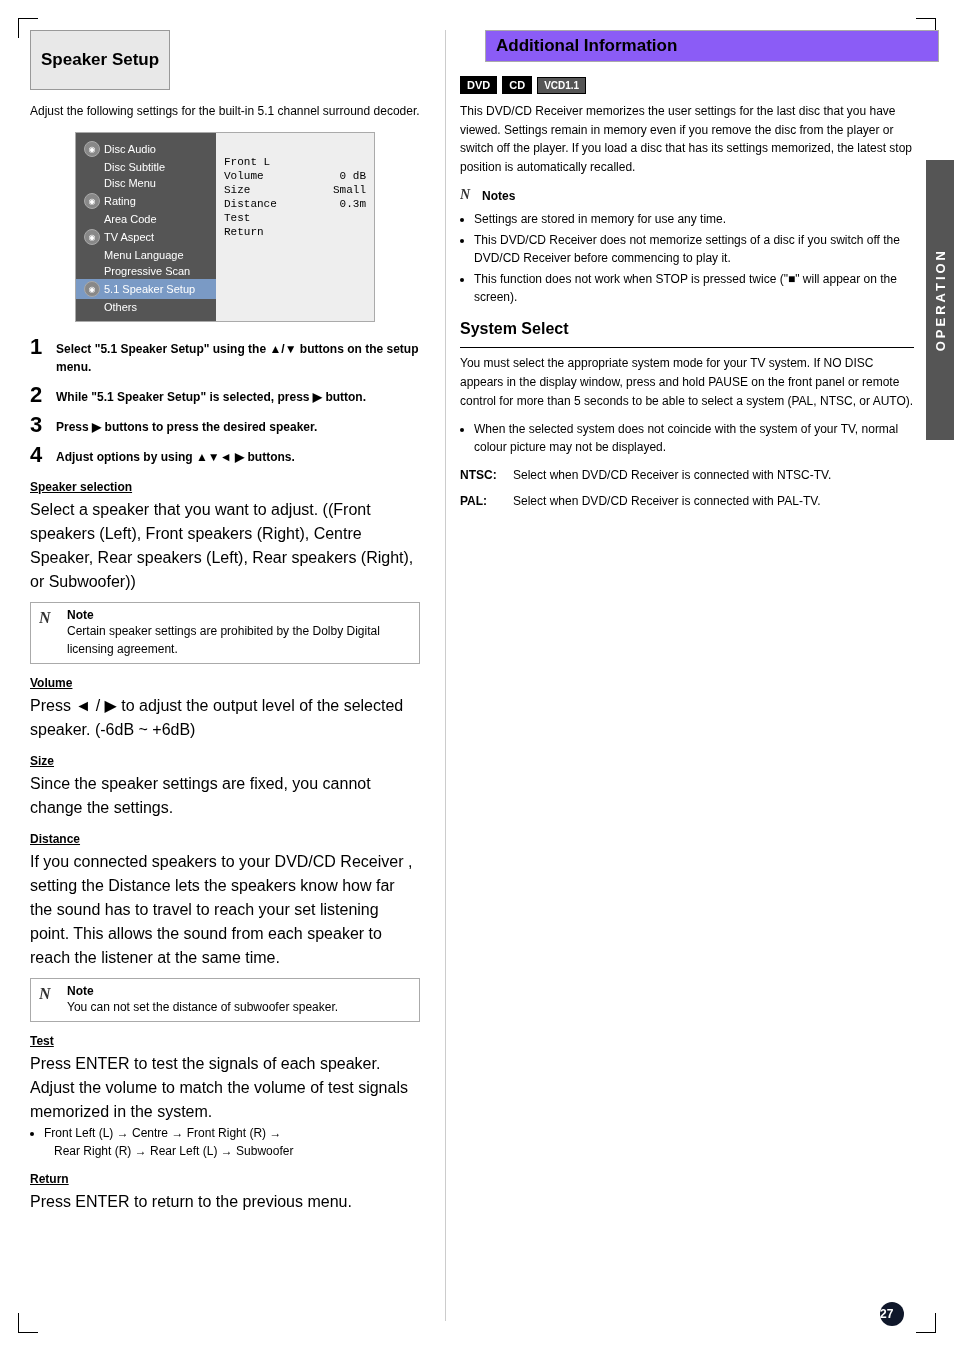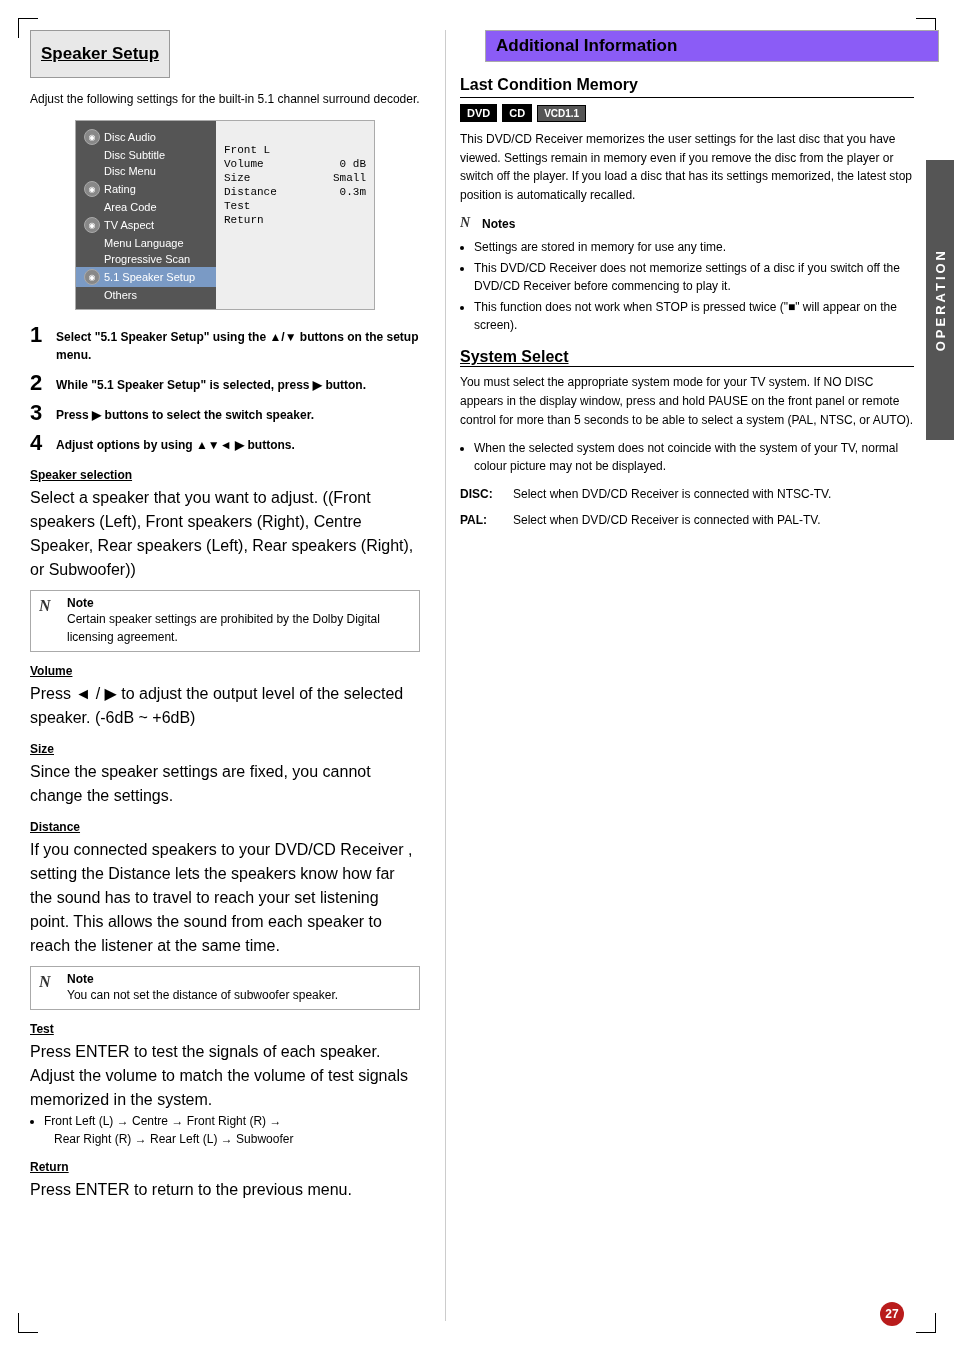--- a/index.html
+++ b/index.html
@@ -65,24 +65,23 @@
 
     .right-column {
       flex: 1;
       padding-left: 10px;
     }
 
     
     .section-title-box {
       background: #e8e8e8;
       border: 1px solid #999;
-      padding: 13px 10px;
+      padding: 19px 10px;
       margin-bottom: 12px;
       display: inline-block;
-      text-decoration: underline;
     }
     .section-title-box h2 {
       font-size: 17px;
       font-weight: bold;
     }
 
     .section-header-full {
       display: block;
       width: 100%;
       background: #8b5cf6;
@@ -287,22 +286,21 @@
       font-weight: bold;
       font-size: 12px;
     }
 
     .system-select-section { margin-top: 14px; }
     .system-select-title {
       font-size: 16px;
       font-weight: bold;
       margin-bottom: 6px;
       border-bottom: 1px solid #000;
-      padding-bottom: 0;
-      text-decoration: underline;
+      padding-bottom: 9px;
     }
 
     .system-options { margin-top: 10px; }
     .system-option {
       display: flex;
       gap: 8px;
       margin-bottom: 8px;
       font-size: 12px;
       line-height: 1.5;
     }
@@ -310,28 +308,28 @@
       font-weight: bold;
       min-width: 45px;
       flex-shrink: 0;
     }
 
     
     .page-num {
       position: absolute;
       bottom: 25px;
       right: 50px;
-      background: #b91c1c;
+      background: #0f172a;
       color: #fff;
       border-radius: 50%;
       width: 24px;
       height: 24px;
       display: flex;
       align-items: center;
-      justify-content: center;
+      justify-content: flex-start;
       font-size: 12px;
       font-weight: bold;
     }
 
     
     .column-divider {
       position: absolute;
       top: 30px;
       bottom: 30px;
       left: 445px;
@@ -437,21 +435,21 @@
       <div class="step-item">
         <span class="step-num">1</span>
         <span class="step-text"><strong>Select "5.1 Speaker Setup" using the ▲/▼ buttons on the setup menu.</strong></span>
       </div>
       <div class="step-item">
         <span class="step-num">2</span>
         <span class="step-text"><strong>While "5.1 Speaker Setup" is selected, press ▶ button.</strong></span>
       </div>
       <div class="step-item">
         <span class="step-num">3</span>
-        <span class="step-text"><strong>Press ▶ buttons to select the switch speaker.</strong></span>
+        <span class="step-text"><strong>Press ▶ buttons to press the desired speaker.</strong></span>
       </div>
       <div class="step-item">
         <span class="step-num">4</span>
         <span class="step-text"><strong>Adjust options by using ▲▼◄ ▶ buttons.</strong></span>
       </div>
     </div>
 
     
     <div class="subsection">
       <div class="subsection-title">Speaker selection</div>
@@ -511,21 +509,20 @@
 
   </div>
 
   <div class="right-column">
 
     <div class="section-header-full">
       <h2>Additional Information</h2>
     </div>
 
     <div>
-      <div class="right-section-title">Last Condition Memory</div>
 
       <div class="disc-badges">
         <span class="badge filled">DVD</span>
         <span class="badge filled">CD</span>
         <span class="badge small-fill">VCD1.1</span>
       </div>
 
       <p class="body-text">This DVD/CD Receiver  memorizes the user settings for the last disc that you have viewed. Settings remain in memory even if you remove the disc from the player or switch off the player. If you load a disc that has its settings memorized, the latest stop position is automatically recalled.</p>
 
       <div class="notes-section">
@@ -547,21 +544,21 @@
       <div class="system-select-title">System Select</div>
 
       <p class="body-text">You must select the appropriate system mode for your TV system. If NO DISC appears in the display window, press and hold PAUSE on the front panel or remote control for more than 5 seconds to be able to select a system (PAL, NTSC, or AUTO).</p>
 
       <ul class="bullet-list">
         <li>When the selected system does not coincide with the system of your TV, normal colour picture may not be displayed.</li>
       </ul>
 
       <div class="system-options">
         <div class="system-option">
-          <span class="system-option-label">DISC:</span>
+          <span class="system-option-label">NTSC:</span>
           <span>Select when DVD/CD Receiver is connected with NTSC-TV.</span>
         </div>
         <div class="system-option">
           <span class="system-option-label">PAL:</span>
           <span>Select when DVD/CD Receiver is connected with PAL-TV.</span>
         </div>
       </div>
     </div>
 
   </div>

